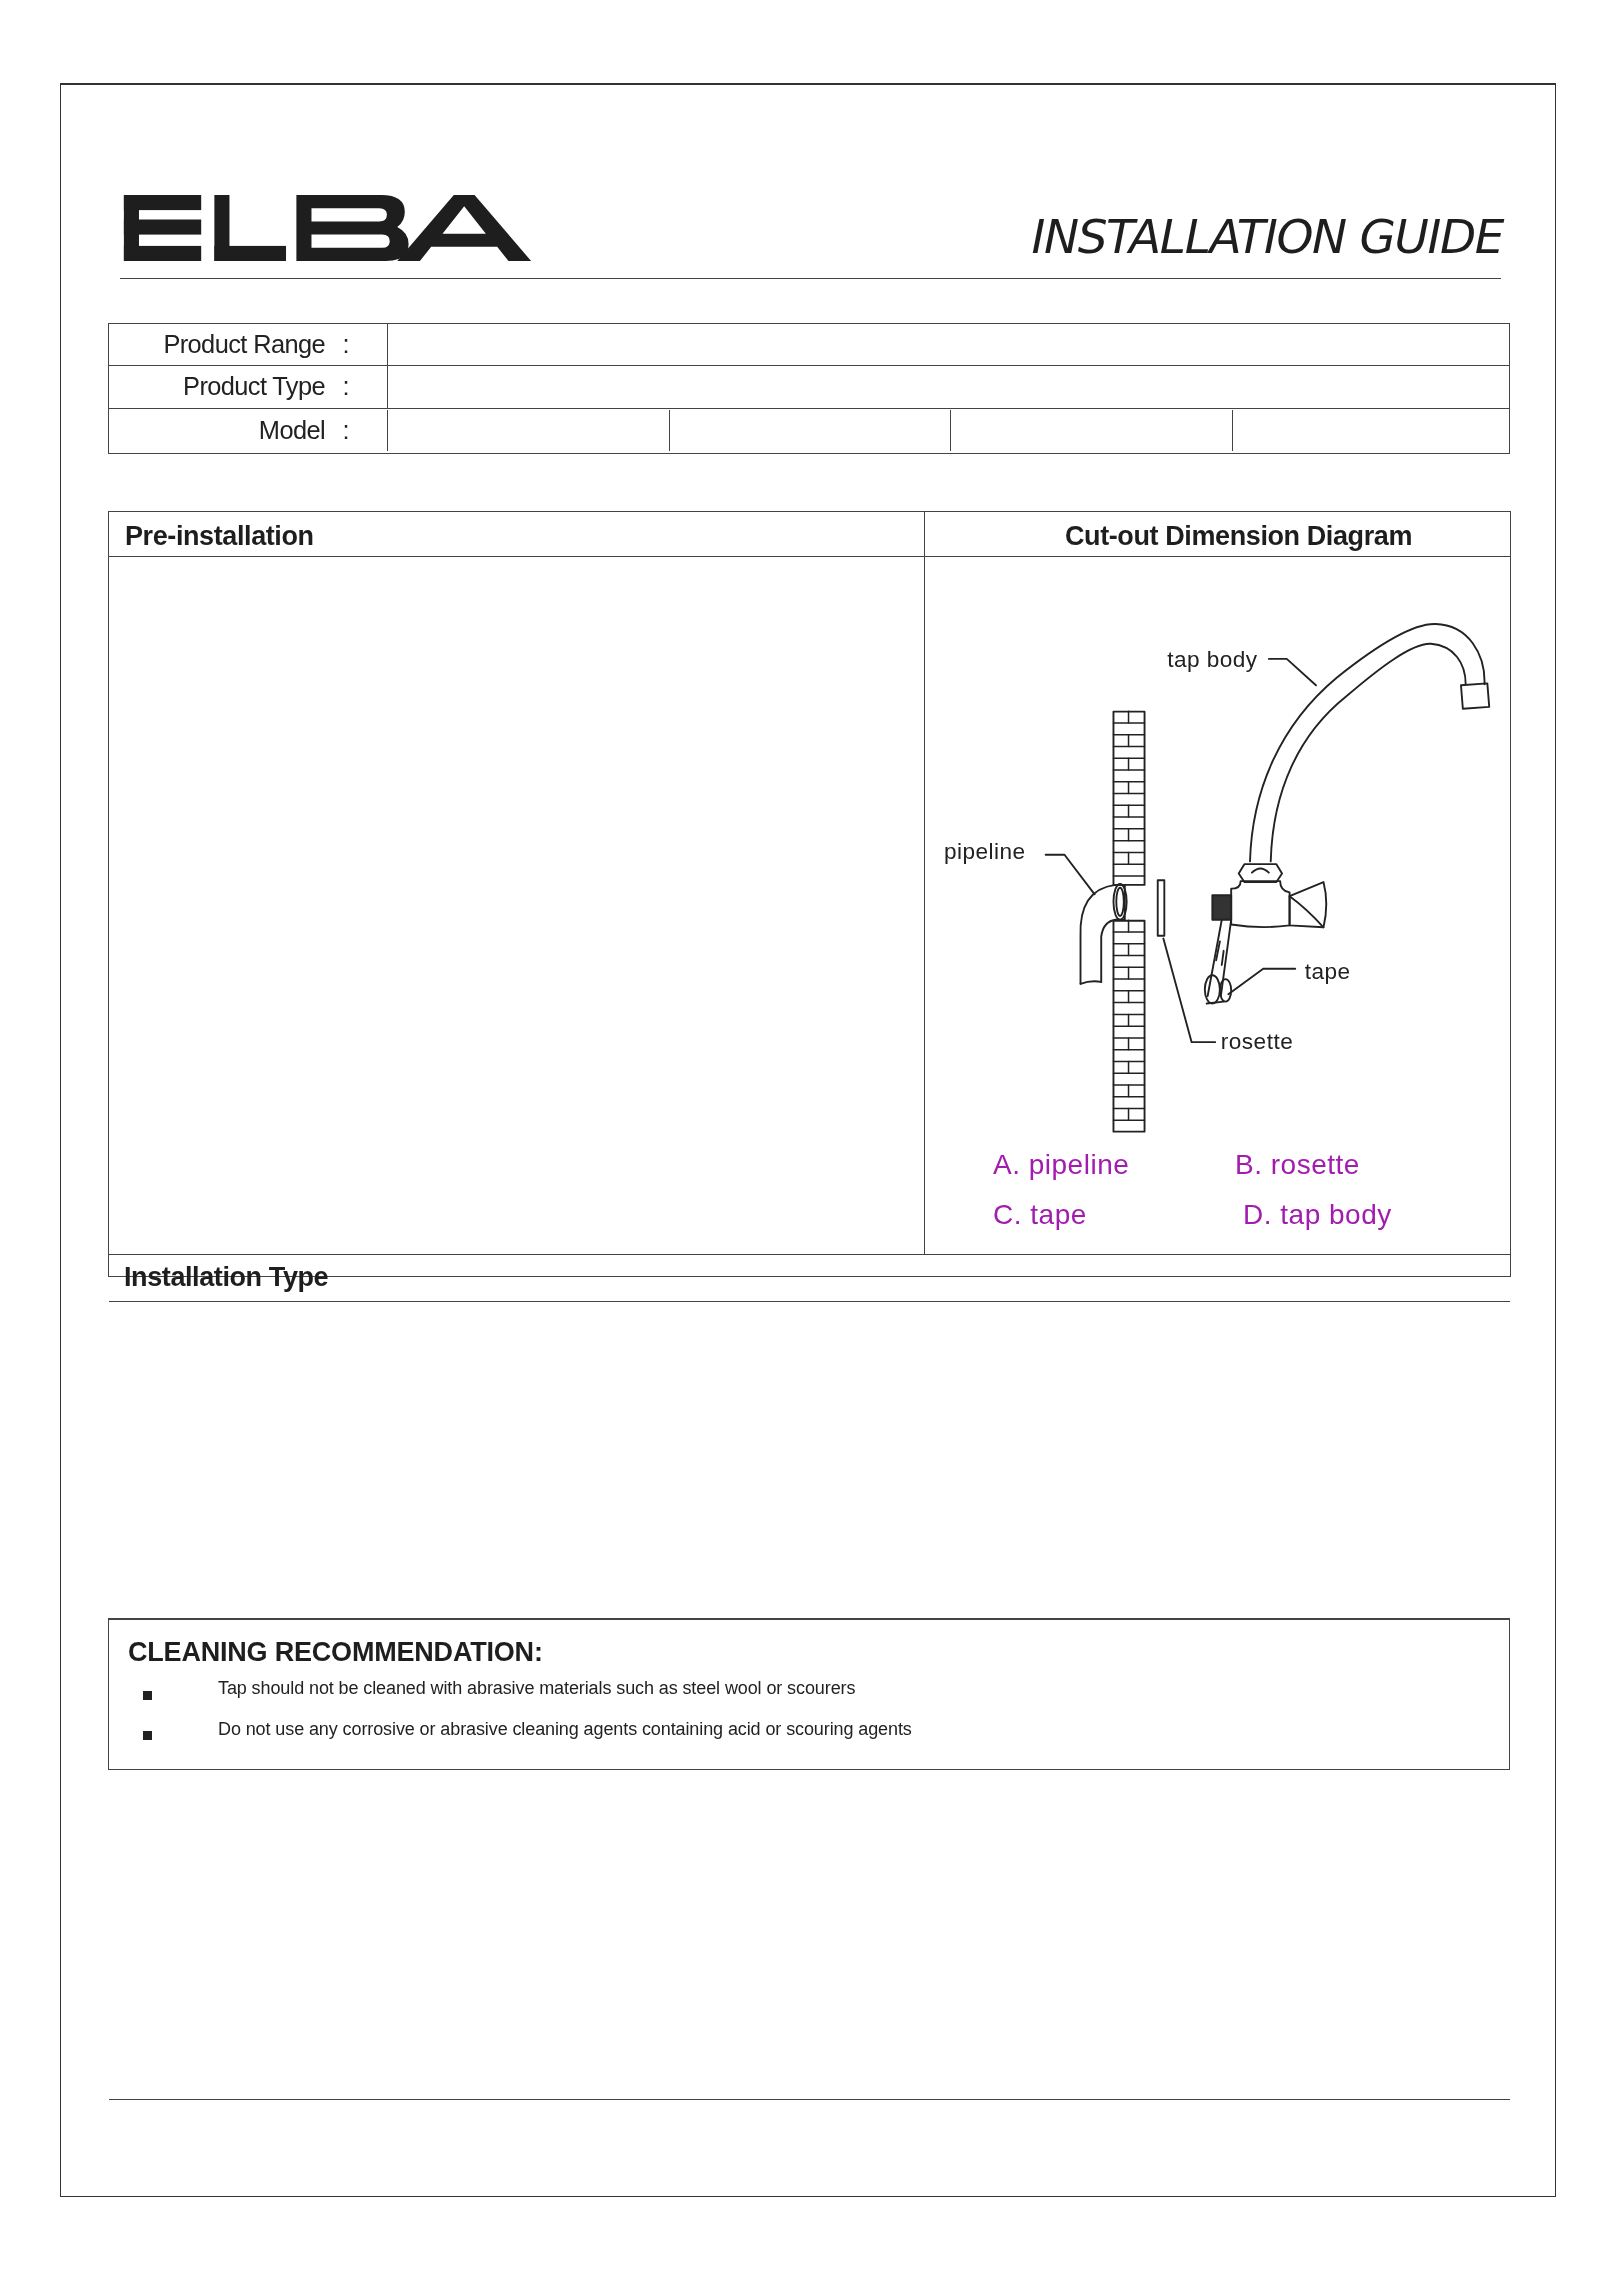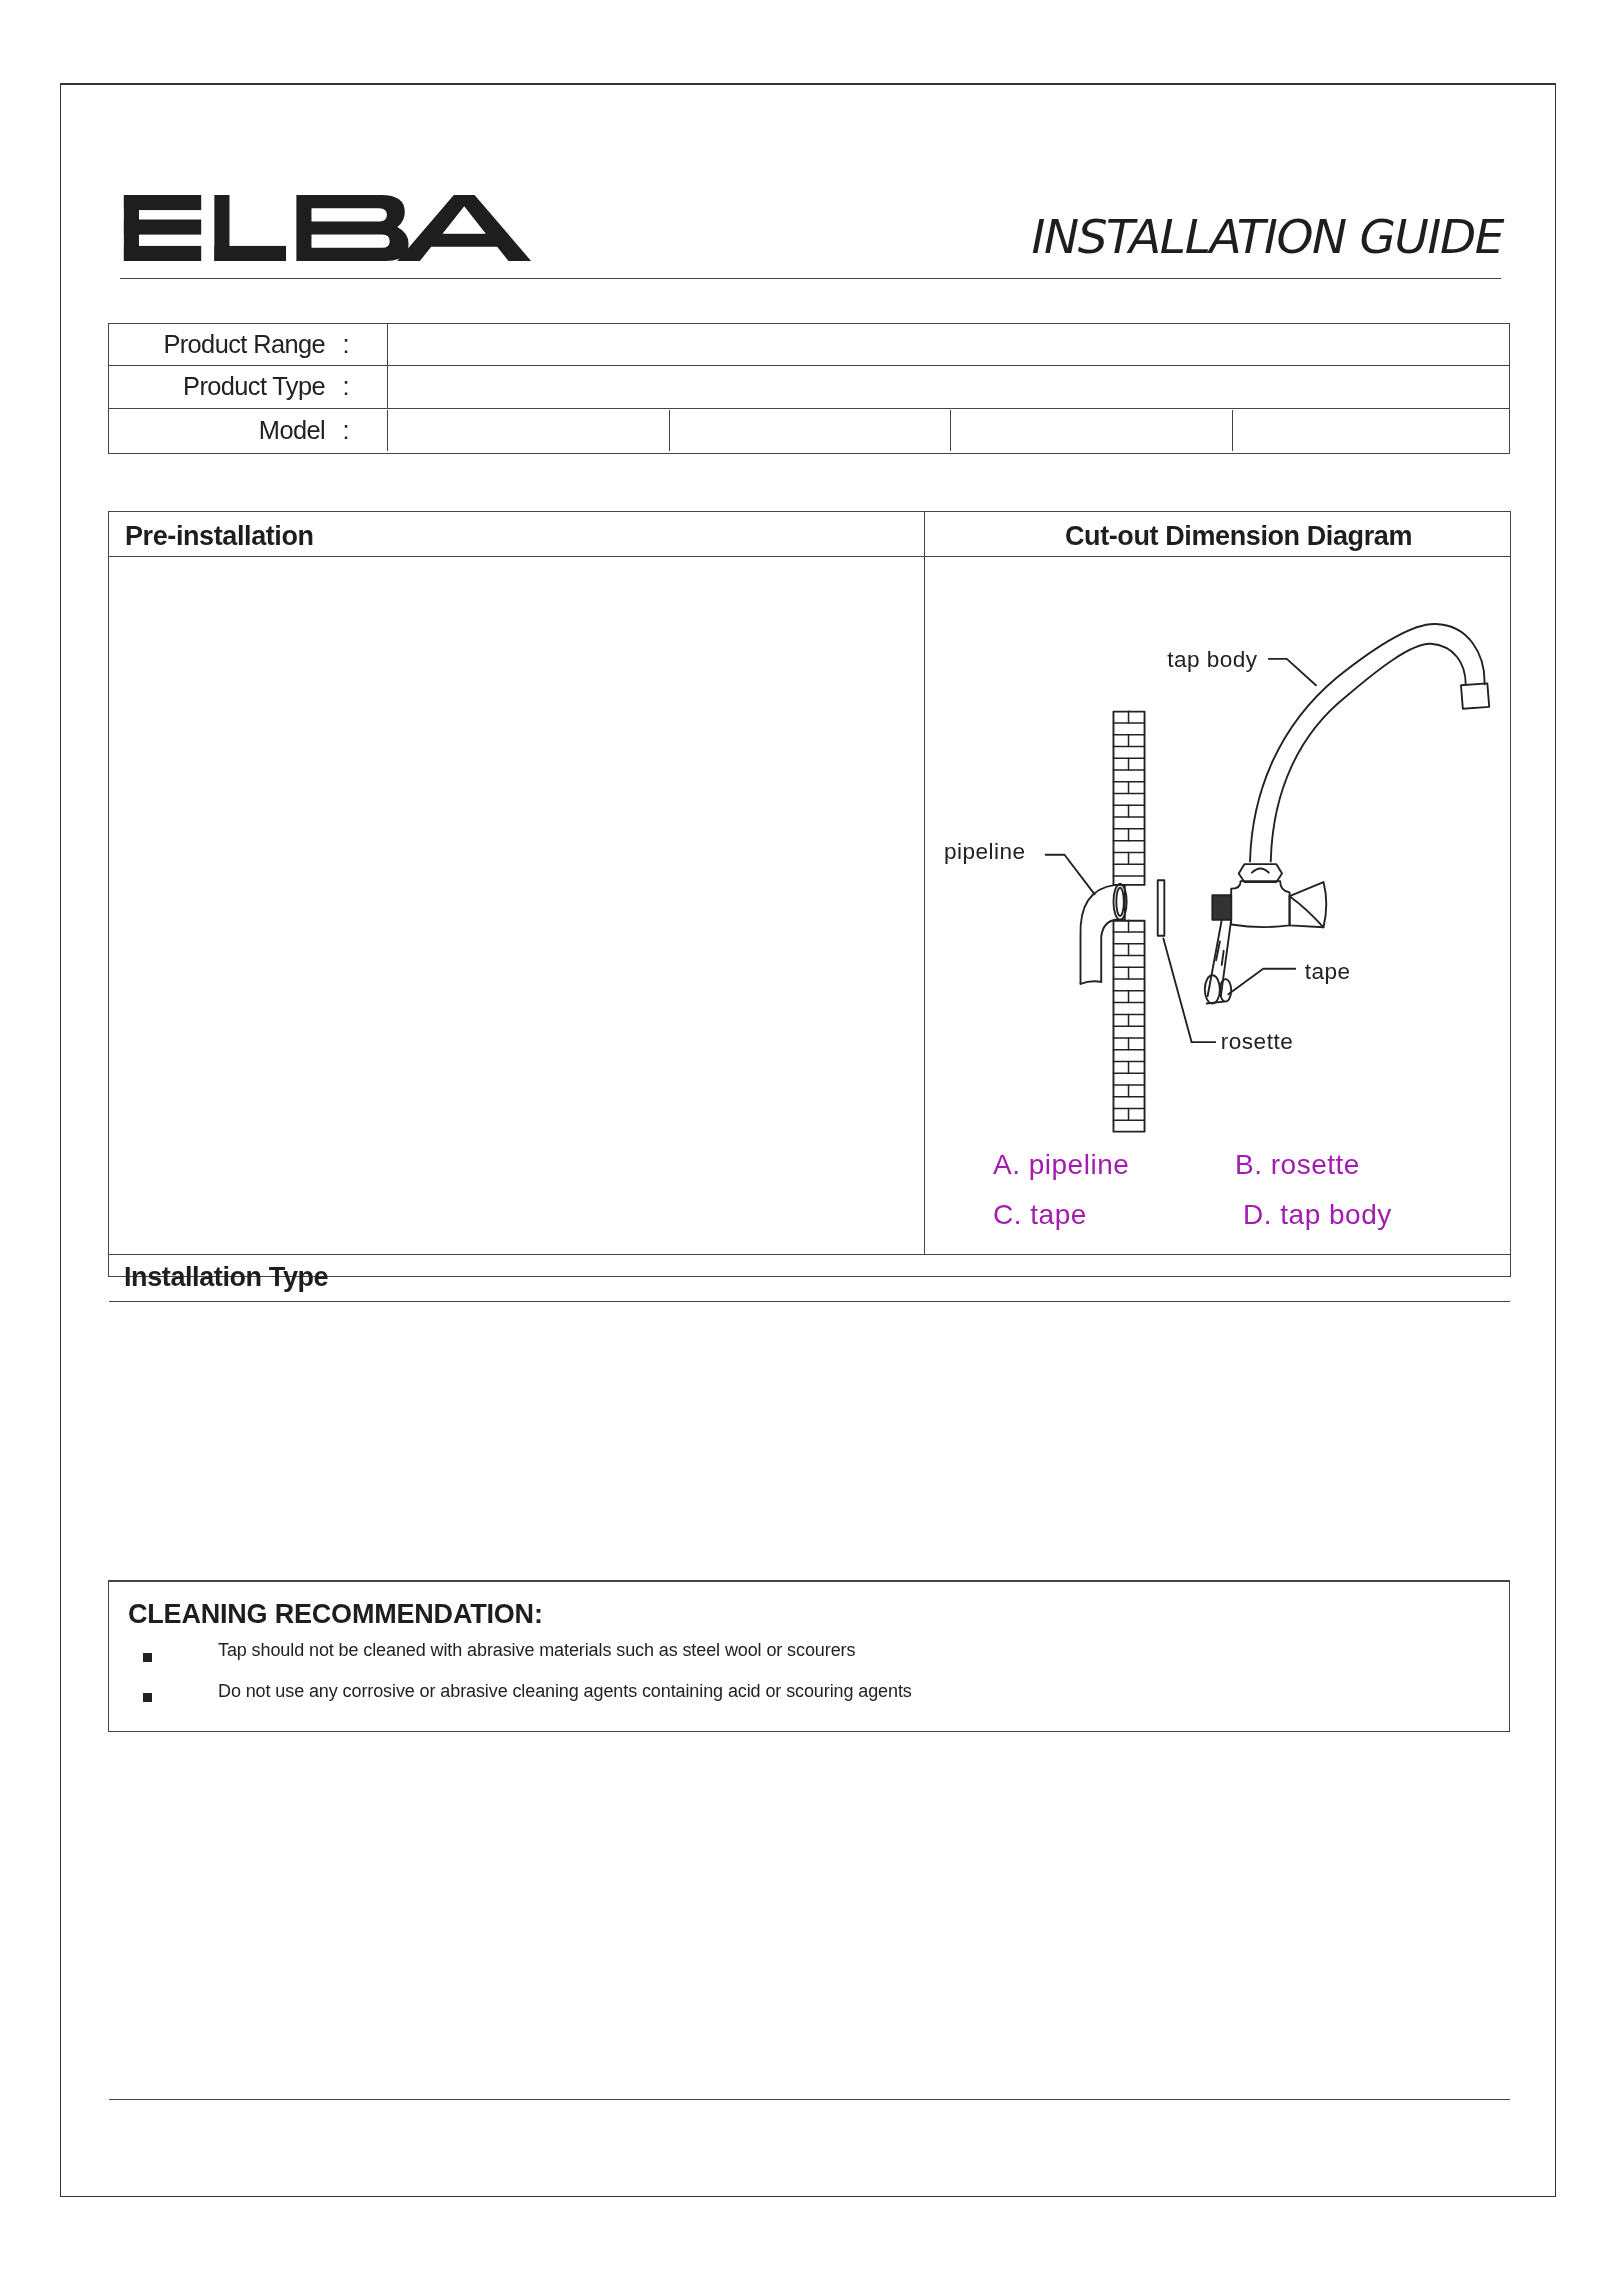--- a/index.html
+++ b/index.html
@@ -19,21 +19,21 @@
   .lbl .colon{position:absolute;right:38px;}
   .lbl-text{margin-right:26px;text-align:center;}
   .val{position:absolute;top:0;height:100%;box-sizing:border-box;}
   .model-cell{position:absolute;top:0;height:100%;border-right:1.9px solid #444;box-sizing:border-box;}
   
   #main-box{left:108px;top:511px;width:1403px;height:766px;border:1.9px solid #444;box-sizing:border-box;}
   .hdr{position:absolute;font-family:"Liberation Sans",sans-serif;font-weight:bold;font-size:27px;color:#1e1e1e;letter-spacing:-0.4px;}
   .hline{position:absolute;left:0;width:100%;height:0;border-top:1.9px solid #444;}
   .vline{position:absolute;width:0;border-left:1.9px solid #444;}
   
-  #clean-box{left:108px;top:1580px;width:1402px;height:152px;border:1.9px solid #444;border-top-width:2.8px;box-sizing:border-box;}
+  #clean-box{left:108px;top:1618px;width:1402px;height:152px;border:1.9px solid #444;border-top-width:2.8px;box-sizing:border-box;}
   #clean-title{left:19px;top:17px;font-family:"Liberation Sans",sans-serif;font-weight:bold;font-size:27px;letter-spacing:-0.2px;color:#1e1e1e;}
   .bullet{position:absolute;left:34px;width:8.5px;height:8.5px;background:#222;}
   .btext{position:absolute;left:85px;font-family:"Liberation Sans",sans-serif;font-size:18px;color:#222;letter-spacing:-0.1px;white-space:nowrap;margin-left:24px;}
   #footer-rule{left:109px;top:2099px;width:1401px;height:0;border-top:1.9px solid #444;}
   .diag-label{font-family:"Liberation Sans",sans-serif;font-size:24px;fill:#222;letter-spacing:0.5px;}
   .legend{position:absolute;font-family:"Liberation Sans",sans-serif;font-size:28px;color:#a21caf;letter-spacing:0.5px;white-space:nowrap;}
 </style>
 </head>
 <body>
 

